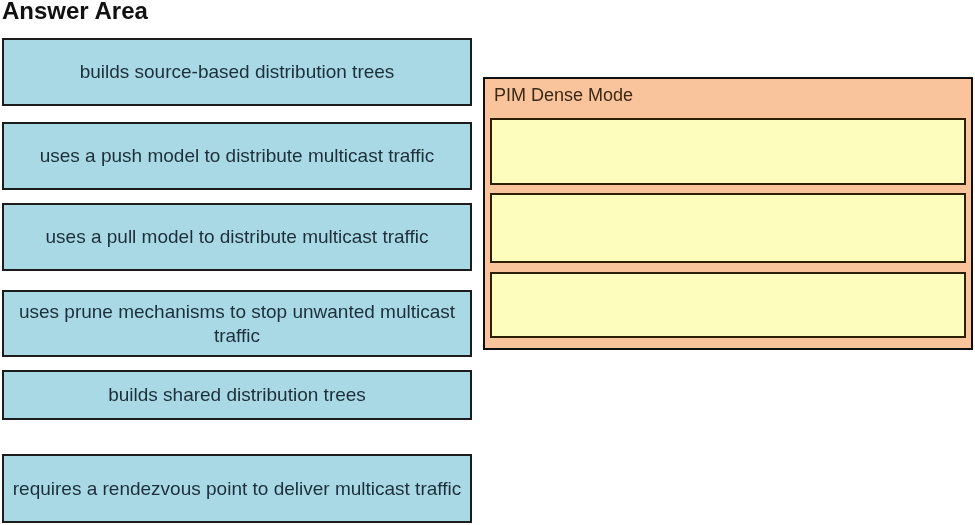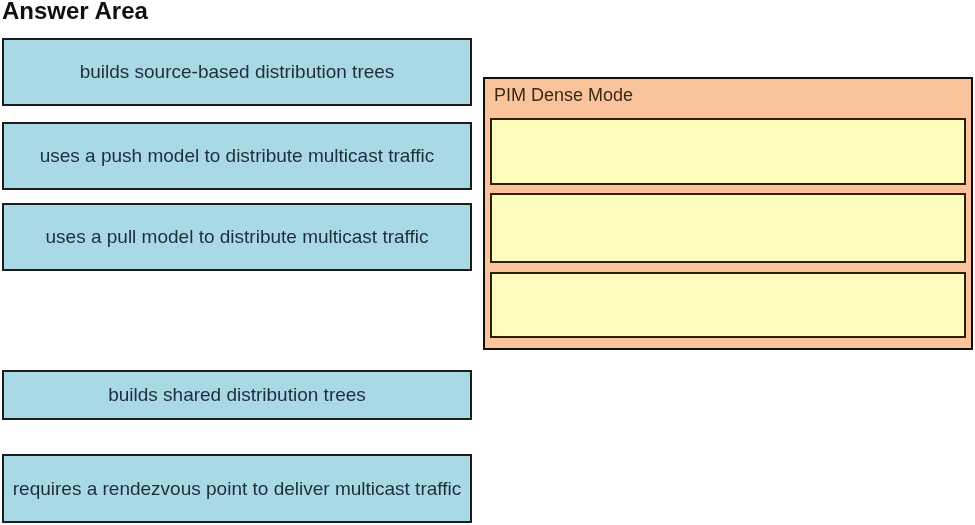--- a/index.html
+++ b/index.html
@@ -65,20 +65,21 @@
 <div class="canvas">
 
   <div class="page-title">Answer Area</div>
 
   <div class="drag-item" style="top:38px;height:68px">builds source-based distribution trees</div>
 
   <div class="drag-item" style="top:203px;height:68px">uses a pull model to distribute multicast traffic</div>
 
   <div class="drag-item" style="top:122px;height:68px">uses a push model to distribute multicast traffic</div>
 
+  <div class="drag-item" style="top:290px;height:67px">uses prune mechanisms to stop unwanted multicast traffic</div>
 
   <div class="drag-item" style="top:370px;height:50px">builds shared distribution trees</div>
 
   <div class="drag-item" style="top:454px;height:69px">requires a rendezvous point to deliver multicast traffic</div>
 
   <div class="target-group">
 
     <div class="target-label">PIM Dense Mode</div>
 
     <div class="drop-slot" style="top:39px;height:67px"></div>

